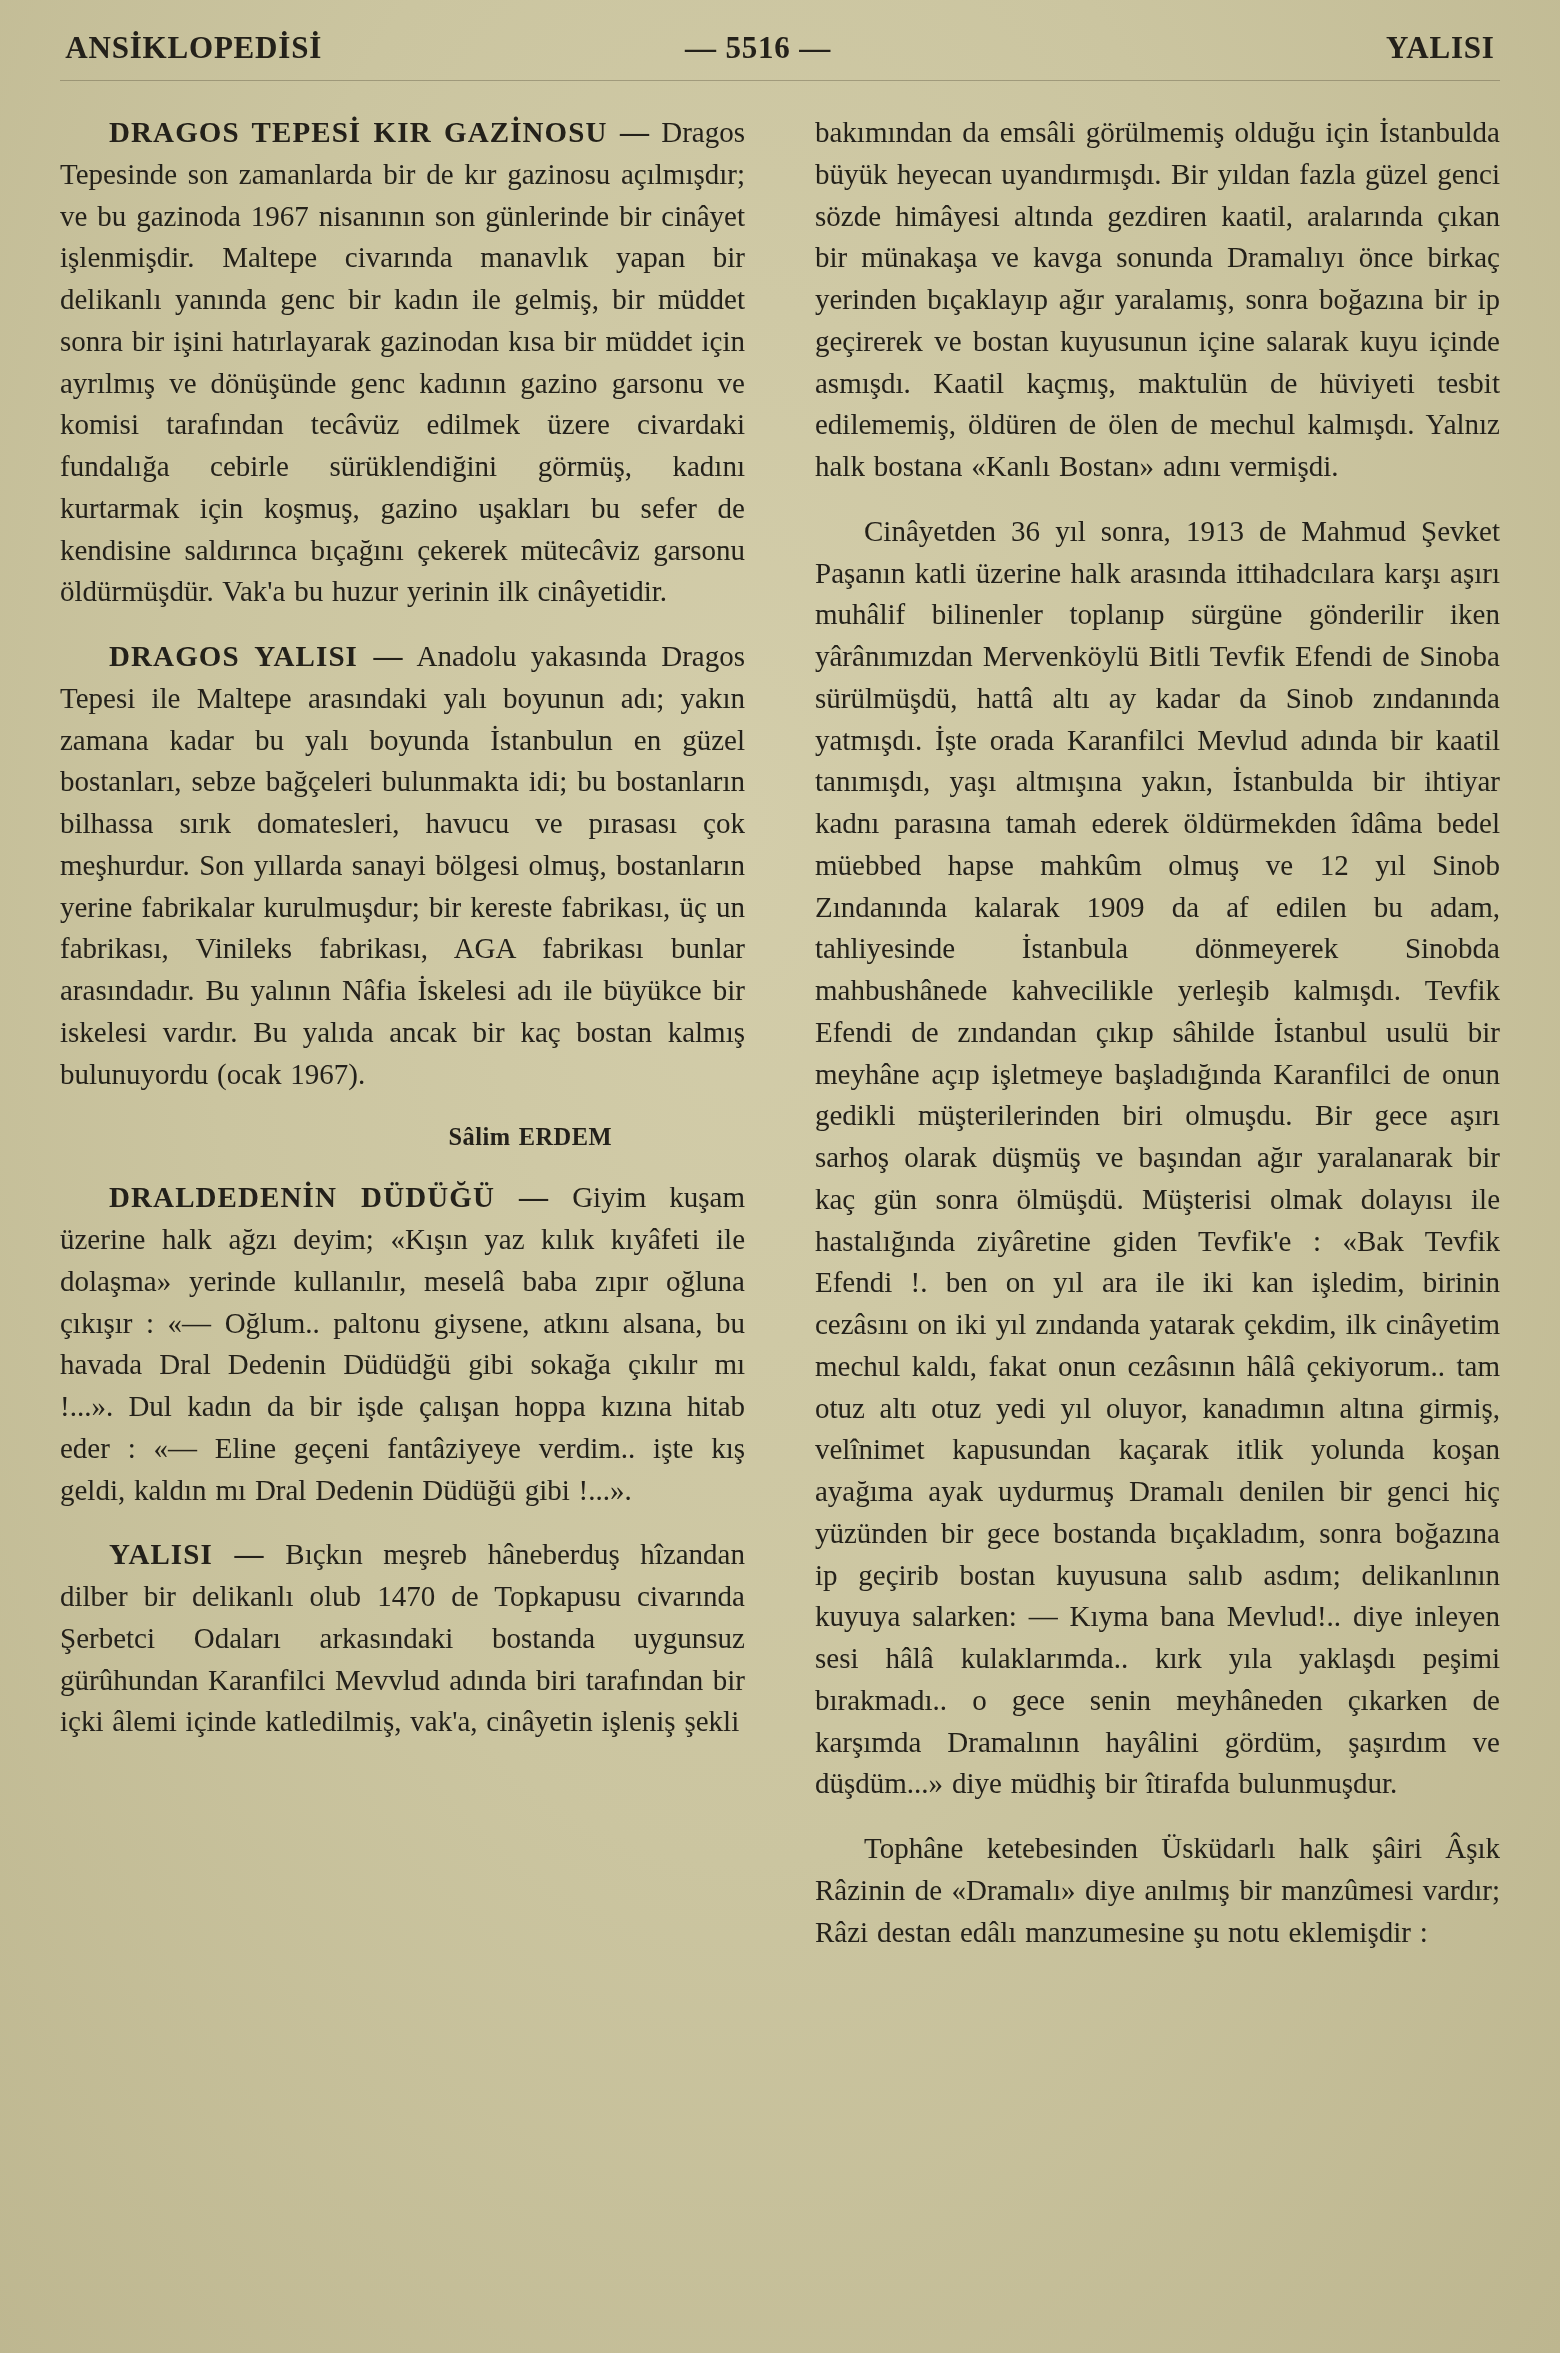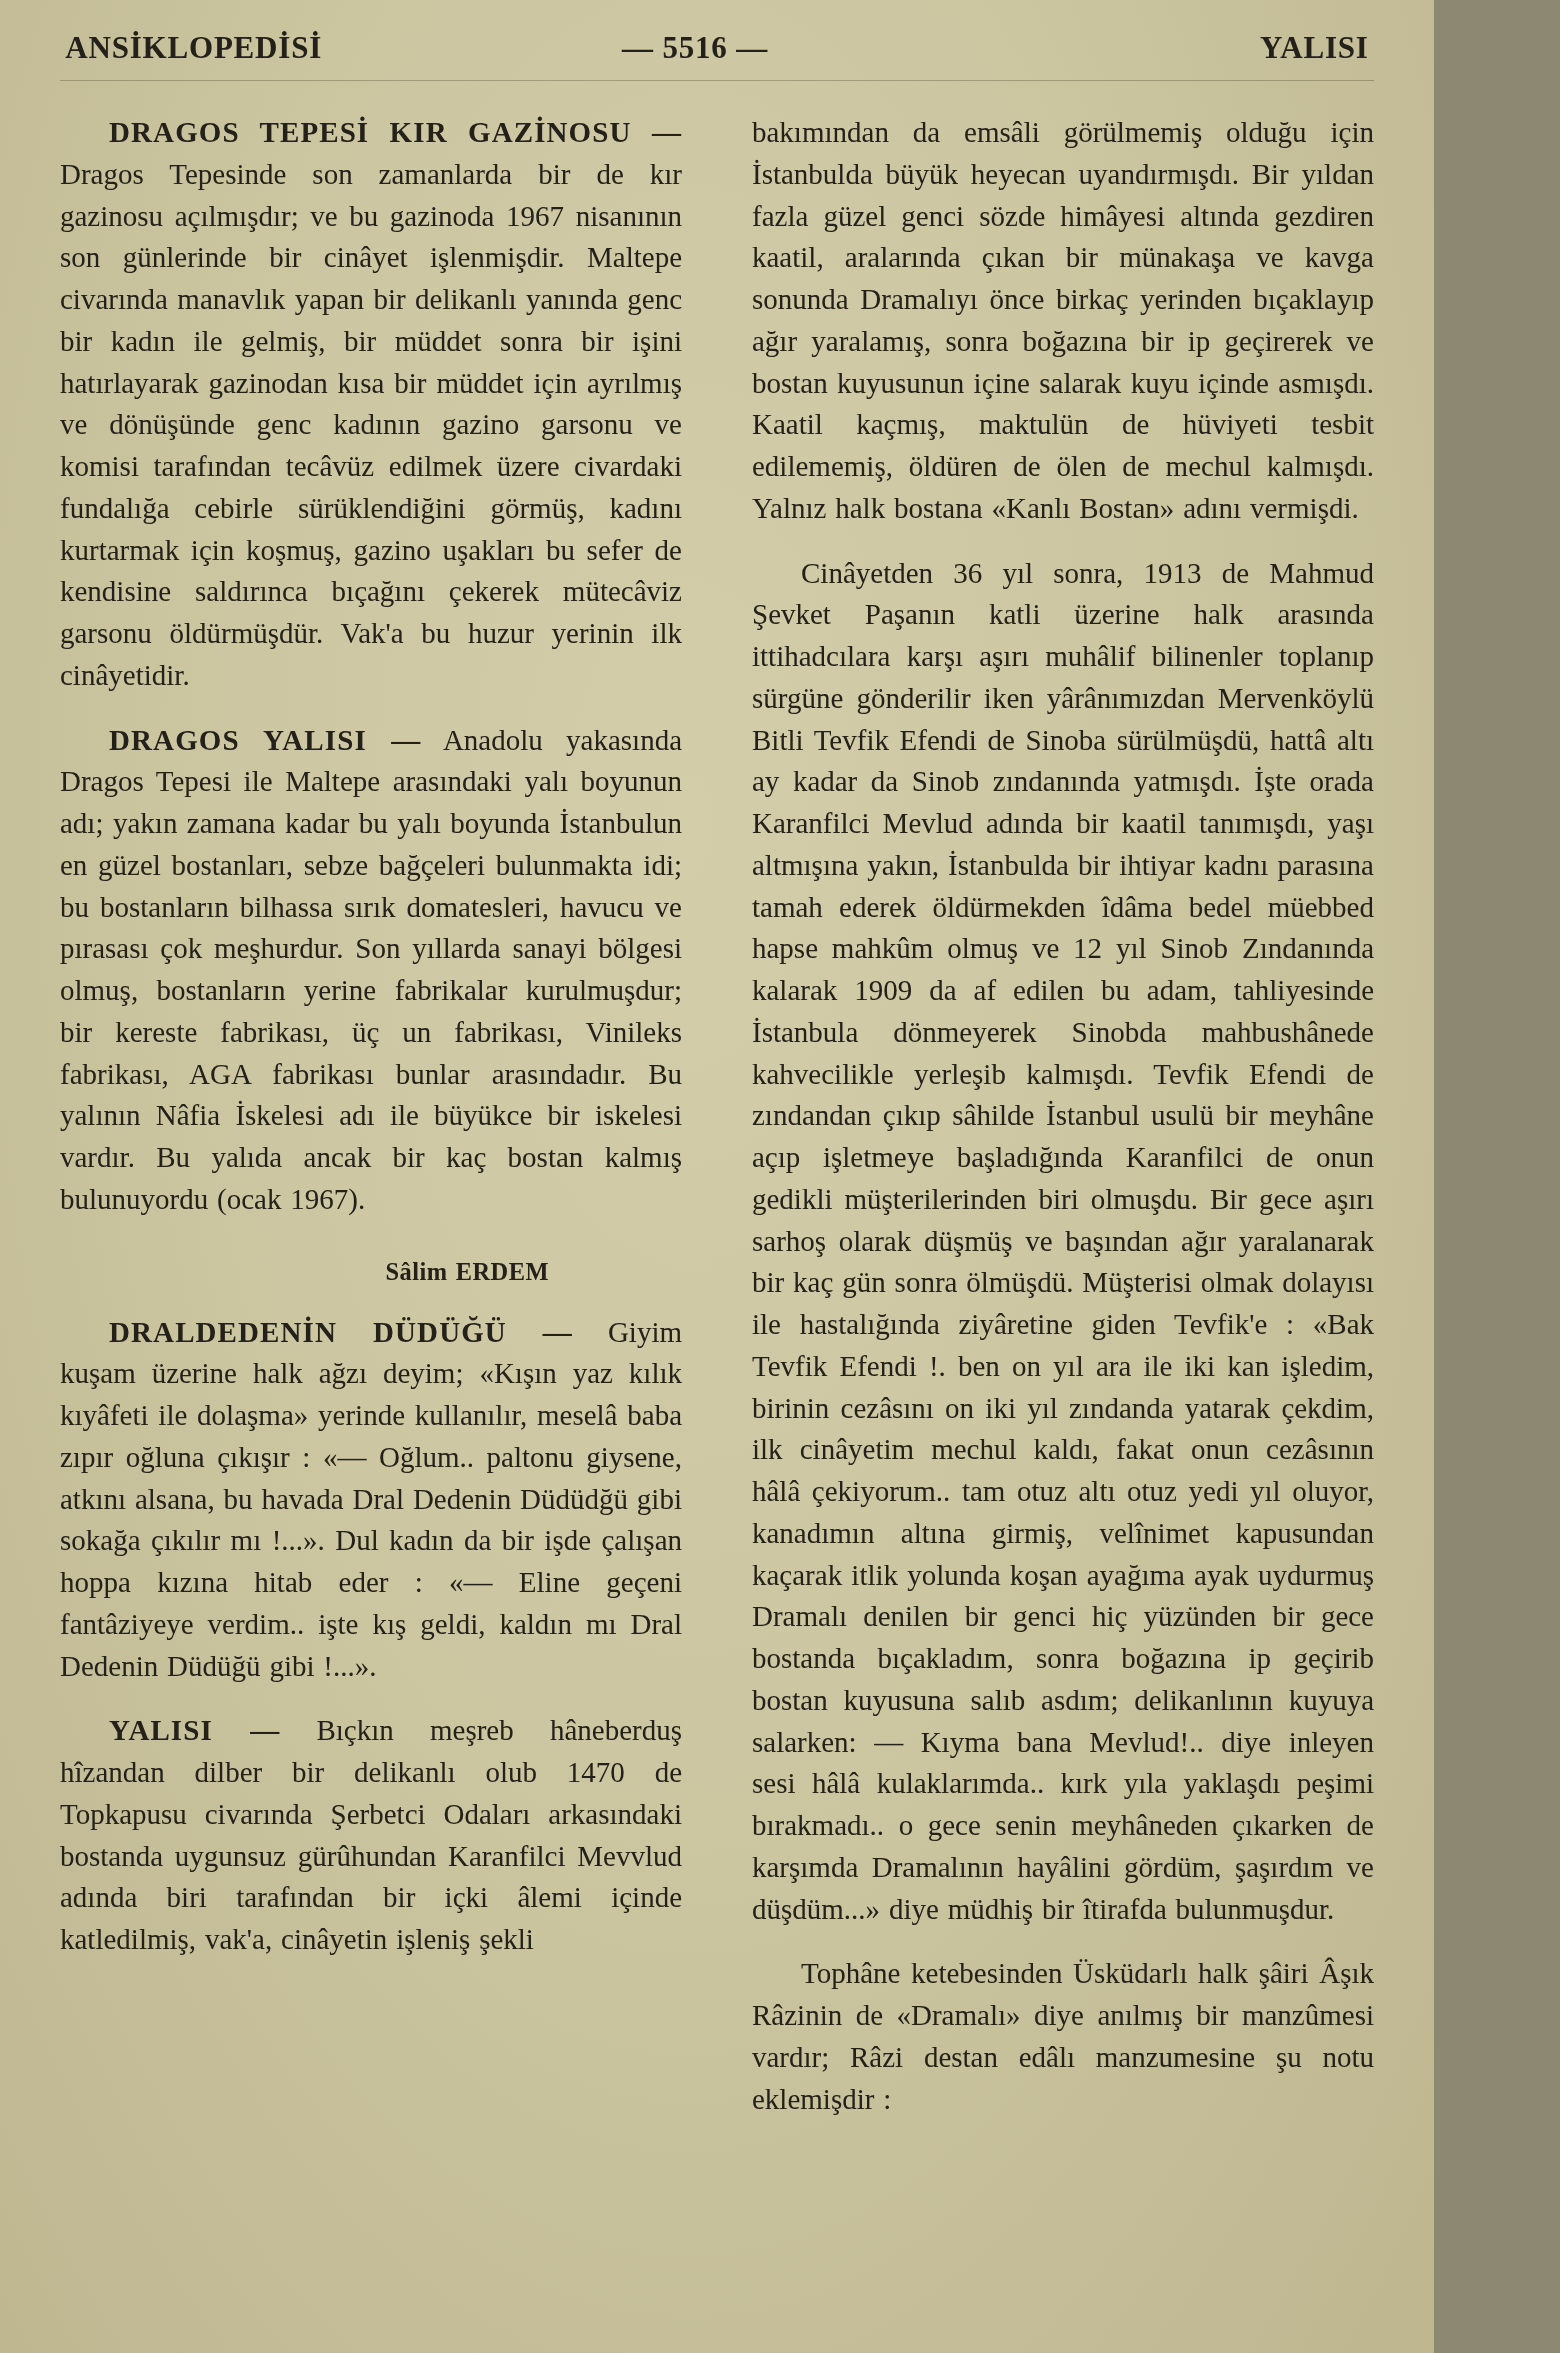--- a/index.html
+++ b/index.html
@@ -4,21 +4,21 @@
 <style>
   * { margin: 0; padding: 0; box-sizing: border-box; }
   html, body { background: #8d8871; }
   body {
     width: 1560px;
     height: 2354px;
     font-family: "Liberation Serif", "DejaVu Serif", serif;
   }
   .page {
     position: relative;
-    width: 1434px;
+    width: 1560px;
     height: 2354px;
     background: radial-gradient(ellipse at 48% 35%, #d3cdaa 0%, #cbc5a0 48%, #bdb68f 100%);
     color: #24211a;
     padding: 30px 60px 21px 60px;
     overflow: hidden;
   }
   .running-head {
     display: flex;
     justify-content: space-between;
     align-items: baseline;
@@ -39,21 +39,21 @@
     font-size: 29px;
     line-height: 1.44;
     text-align: justify;
     word-spacing: 1.6px;
   }
   p.entry { margin-top: 23px; }
   p.entry:first-child { margin-top: 0; }
   p.indent { text-indent: 49px; }
   .term { font-weight: bold; letter-spacing: 1.1px; }
   .byline {
-    margin-top: 33px;
+    margin-top: 24px;
     text-align: right;
     padding-right: 133px;
     font-weight: bold;
     font-size: 24.4px;
     letter-spacing: 0.5px;
   }
 </style>
 </head>
 <body>
 

